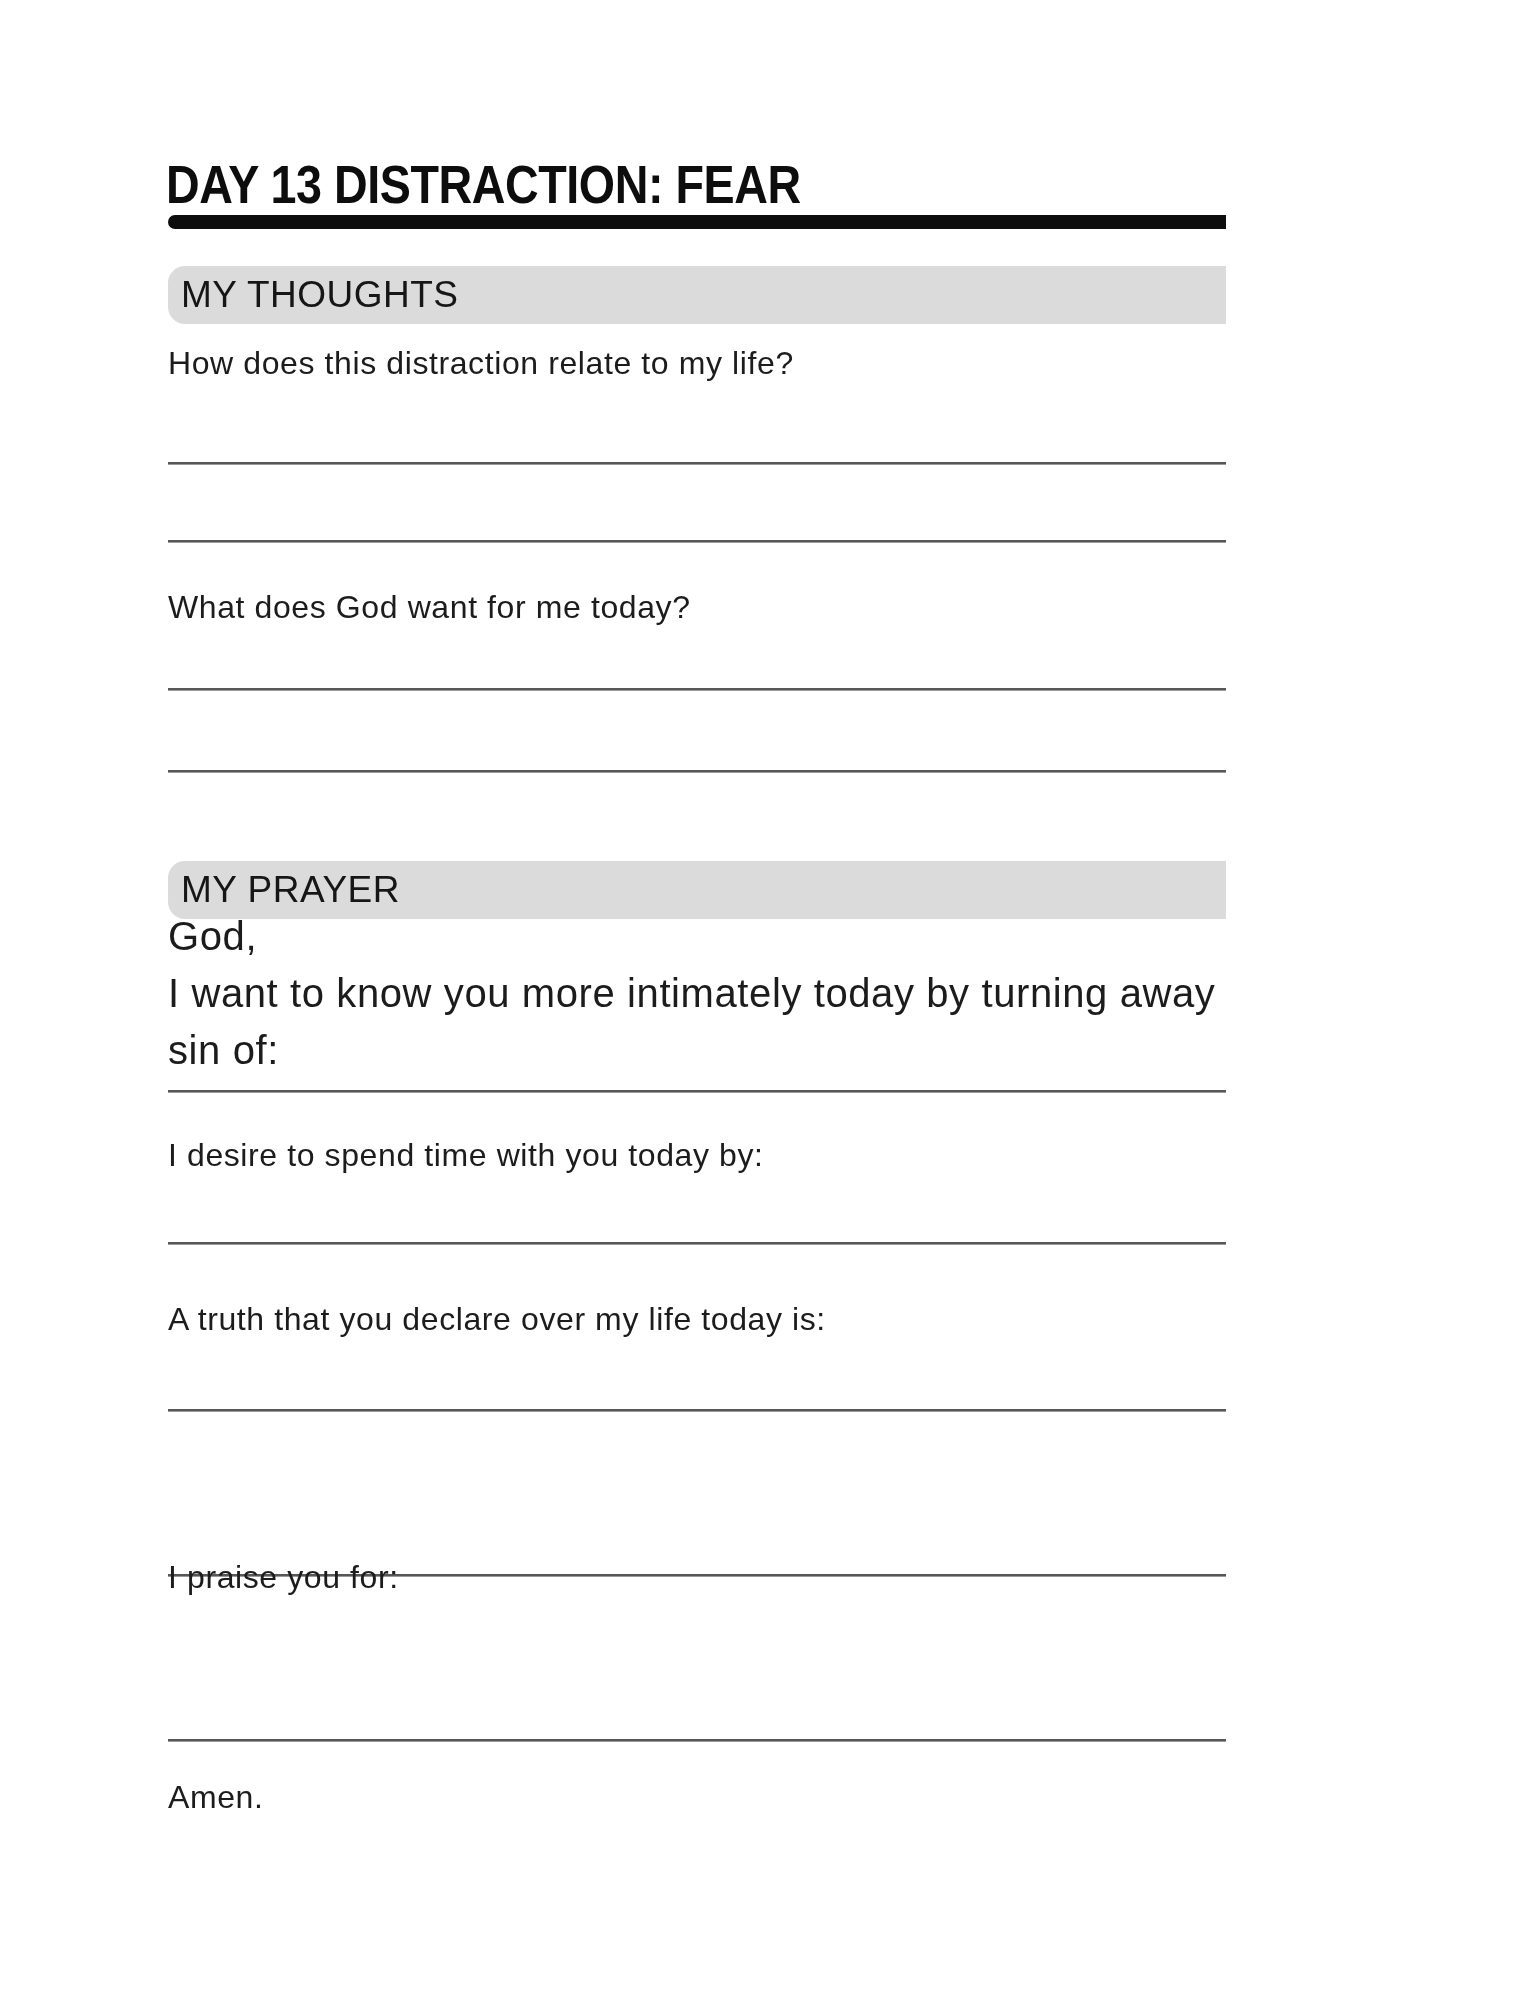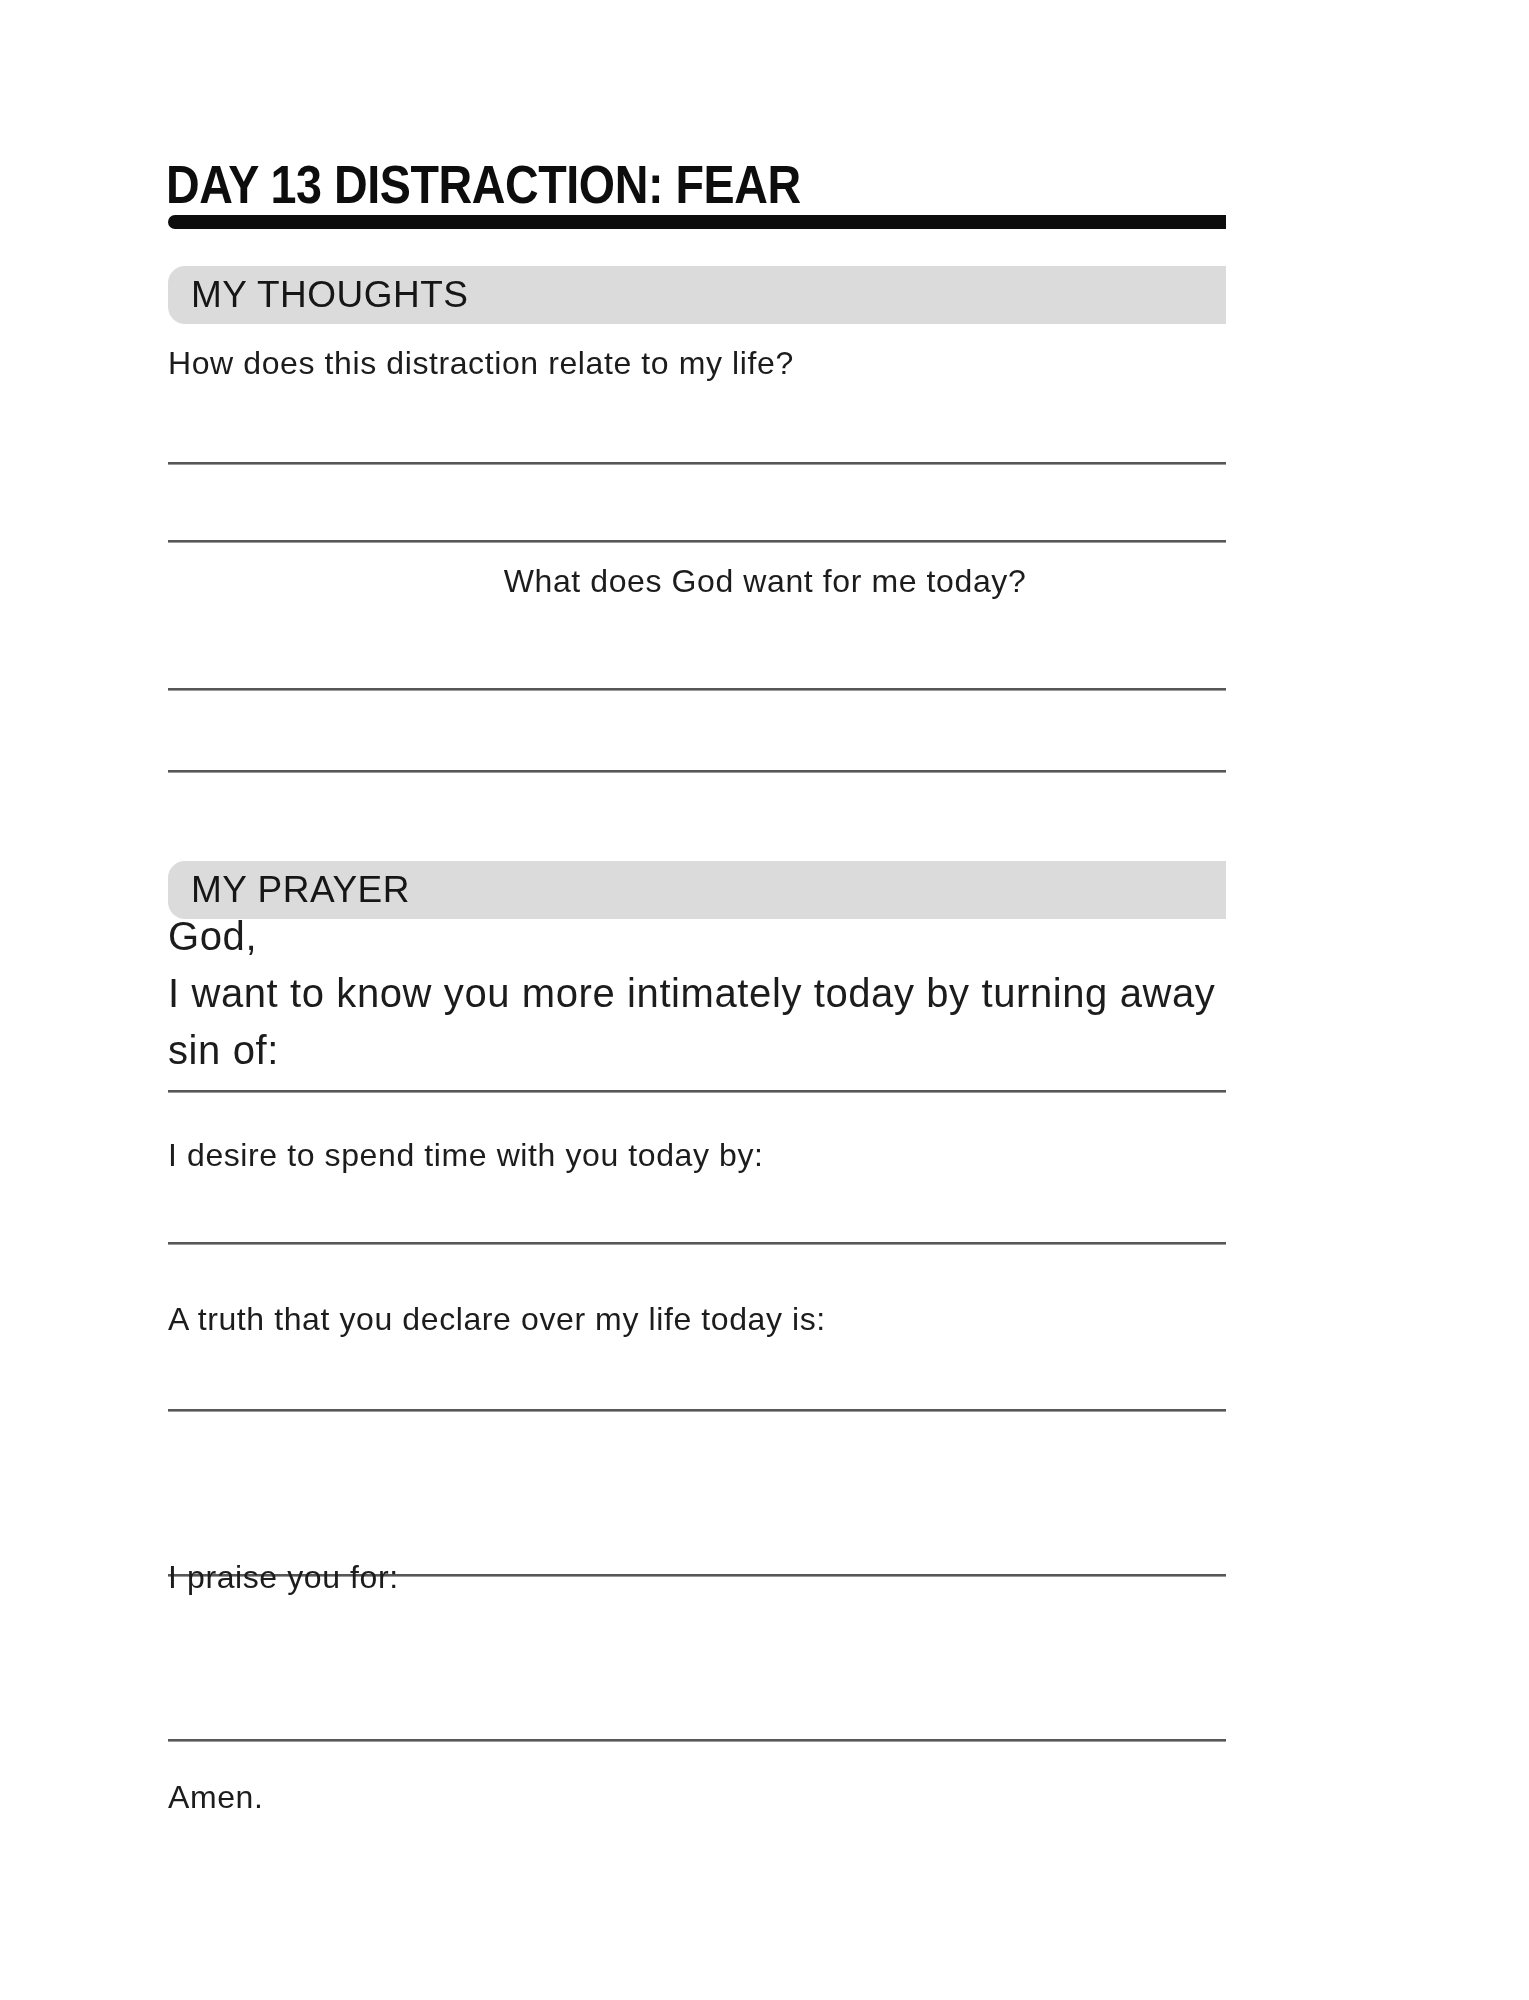--- a/index.html
+++ b/index.html
@@ -38,21 +38,21 @@
   }
 
   .section-bar {
     position: absolute;
     left: 168px;
     width: 1194px;
     height: 58px;
     background: #dbdbdb;
     display: flex;
     align-items: center;
-    padding-left: 23px;
+    padding-left: 13px;
     border-radius: 17px;
   }
   .section-bar .bar-label {
     font-size: 37px;
     font-weight: 300;
     color: #161616;
     letter-spacing: 0.5px;
   }
 
   .prompt {
@@ -105,21 +105,21 @@
   <div class="title-rule"></div>
 
   <div class="section-bar" style="top:266px;">
     <span class="bar-label">MY THOUGHTS</span>
   </div>
 
   <div class="prompt" style="top:338px;">How does this distraction relate to my life?</div>
   <div class="write-line" style="top:462px;"></div>
   <div class="write-line" style="top:540px;"></div>
 
-  <div class="prompt" style="top:556px;text-align:center;">What does God want for me today?</div>
+  <div class="prompt" style="top:582px;">What does God want for me today?</div>
   <div class="write-line" style="top:688px;"></div>
   <div class="write-line" style="top:770px;"></div>
 
   <div class="section-bar" style="top:861px;align-items:center;">
     <span class="bar-label">MY PRAYER</span>
   </div>
 
   <div class="prayer-opening" style="top:908px;">
     <div>God,</div>
     <div>I want to know you more intimately today by turning away from my sin of:</div>

